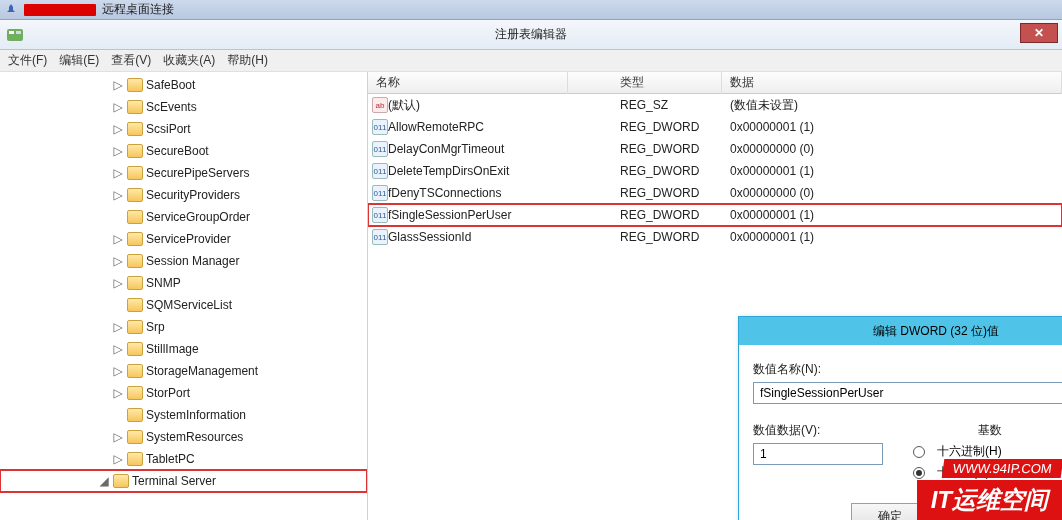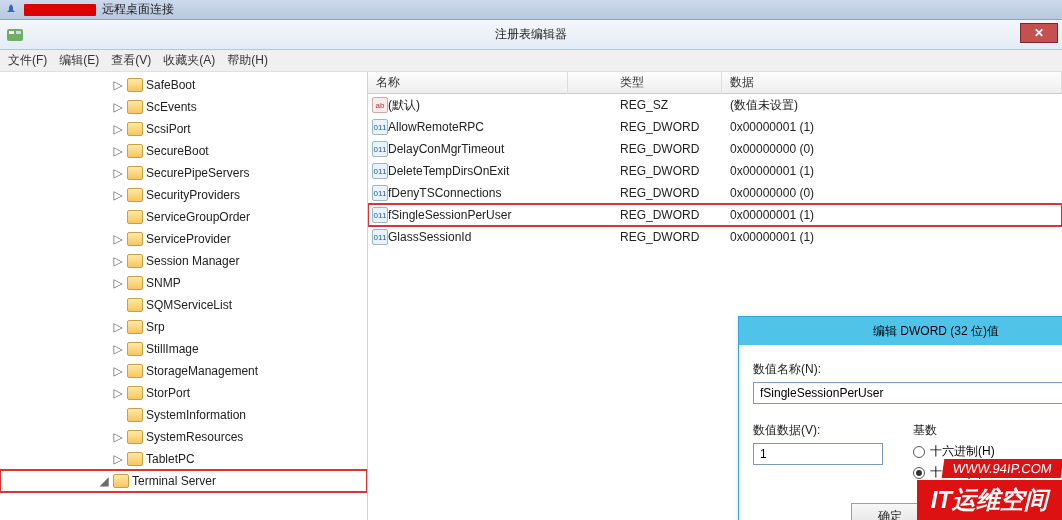--- a/index.html
+++ b/index.html
@@ -43,22 +43,22 @@
 .row-hl { outline:2px solid #d33; outline-offset:-1px; }
 .righthand { position:absolute; left:400px; top:240px; color:#222; line-height:22px; }
 
 .dialog { position:absolute; left:370px; top:244px; width:396px; background:#fff; border:1px solid #2aa7d6; box-shadow:2px 2px 6px rgba(0,0,0,.25); }
 .dialog .dlg-title { height:28px; background:#4fc3e8; display:flex; align-items:center; justify-content:center; color:#000; position:relative; }
 .dlg-body { padding:10px 14px 14px; }
 .dlg-label { color:#222; margin:6px 0 4px; }
 .dlg-input { width:360px; height:22px; border:1px solid #7a9ab8; padding:2px 6px; background:#fff; }
 .dlg-row2 { display:flex; gap:30px; margin-top:12px; }
 .dlg-val-col .dlg-input { width:130px; }
-.radio-group { border:none; }
-.radio-item { display:flex; align-items:center; gap:5px; margin:4px 0; }
+.radio-group { border:none;text-align:right; }
+.radio-item { display:flex; align-items:center; gap:12px; margin:4px 0; }
 .radio-dot { width:12px; height:12px; border:1px solid #555; border-radius:50%; display:inline-flex; align-items:center; justify-content:center; }
 .radio-dot.on::after { content:""; width:6px; height:6px; background:#333; border-radius:50%; }
 .dlg-buttons { display:flex; gap:14px; justify-content:center; margin-top:18px; }
 .dlg-btn { width:78px; height:26px; background:linear-gradient(#f7f7f7,#e3e3e3); border:1px solid #9e9e9e; display:flex; align-items:center; justify-content:center; color:#222; }
 
 .watermark { position:absolute; right:0; bottom:0; text-align:right; }
 .watermark .url { background:#d11; color:#fff; padding:2px 10px; font-size:13px; transform:skewX(-8deg); display:inline-block; }
 .watermark .brand { background:#d11; color:#fff; padding:4px 14px; font-size:24px; font-weight:bold; font-style:italic; display:block; margin-top:2px; }
 </style>
 </head>

